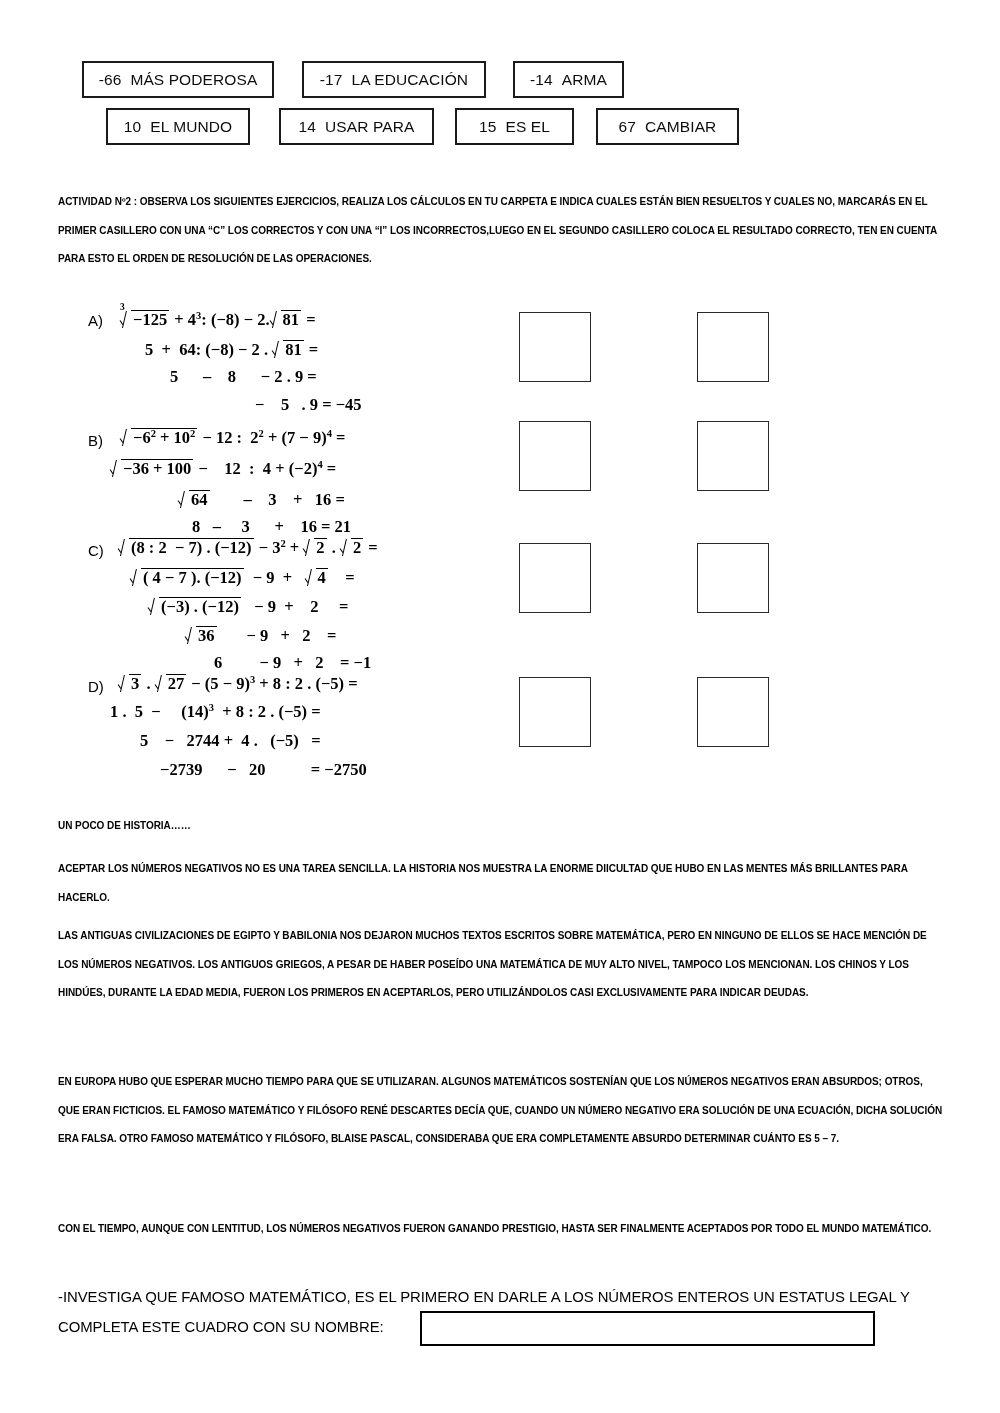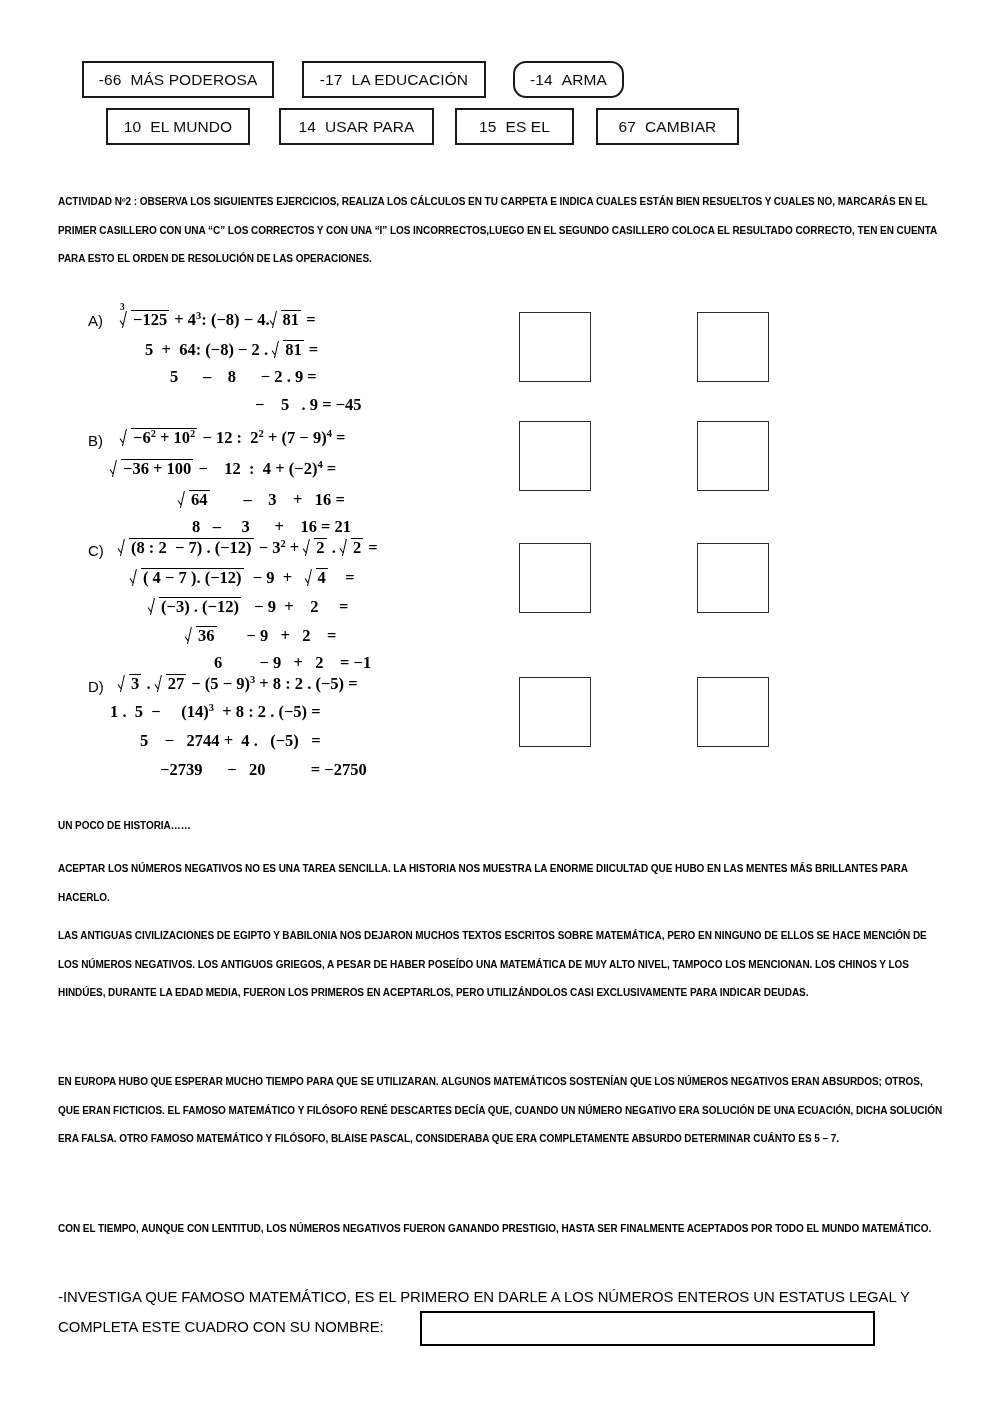--- a/index.html
+++ b/index.html
@@ -35,21 +35,21 @@
     justify-content: center;
     box-sizing: border-box;
     white-space: nowrap;
   }
   .chip .num { margin-right: 9px; }
 
   #chip-row-1 { left: 82px; top: 61px; }
   #chip-row-1 .chip { height: 37px; padding: 0 31px; }
   #chip-row-1 .chip:nth-child(1) { width: 192px; margin-right: 28px; }
   #chip-row-1 .chip:nth-child(2) { width: 184px; margin-right: 27px; }
-  #chip-row-1 .chip:nth-child(3) { width: 111px; margin-right: 16px; border-radius: 13px; }
+  #chip-row-1 .chip:nth-child(3) { width: 111px; margin-right: 16px; }
   #chip-row-1 .chip:nth-child(4) { width: 175px; }
 
   #chip-row-2 { left: 106px; top: 108px; }
   #chip-row-2 .chip { height: 37px; padding: 0 26px; }
   #chip-row-2 .chip:nth-child(1) { width: 144px; margin-right: 29px; }
   #chip-row-2 .chip:nth-child(2) { width: 155px; margin-right: 21px; }
   #chip-row-2 .chip:nth-child(3) { width: 119px; margin-right: 22px; }
   #chip-row-2 .chip:nth-child(4) { width: 143px; }
 
   
@@ -202,21 +202,21 @@
   </div>
 </div>
 
 <div class="para" id="instructions">ACTIVIDAD Nº2 : OBSERVA LOS SIGUIENTES EJERCICIOS, REALIZA LOS CÁLCULOS EN TU CARPETA E INDICA CUALES ESTÁN BIEN RESUELTOS Y CUALES NO, MARCARÁS EN EL PRIMER CASILLERO CON UNA “C” LOS CORRECTOS Y CON UNA “I” LOS INCORRECTOS,LUEGO EN EL SEGUNDO CASILLERO COLOCA EL RESULTADO CORRECTO, TEN EN CUENTA PARA ESTO EL ORDEN DE RESOLUCIÓN DE LAS OPERACIONES.</div>
 
 <div id="exercises">
 
   <div class="exercise">
     <span class="ex-label" style="top:12px">A)</span>
 
-    <div class="mline" style="left:120px; top:10px;"><span class="rad"><span class="radidx">3</span><span class="radbody">−125</span></span><span> + 4</span><sup class="exp">3</sup><span>: (−8) − 4.</span><span class="rad"><span class="radbody">81</span></span><span> =</span></div>
+    <div class="mline" style="left:120px; top:10px;"><span class="rad"><span class="radidx">3</span><span class="radbody">−125</span></span><span> + 4</span><sup class="exp">3</sup><span>: (−8) − 2.</span><span class="rad"><span class="radbody">81</span></span><span> =</span></div>
 
     <div class="mline" style="left:145px; top:40px;"><span>5  +  64: (−8) − 2 . </span><span class="rad"><span class="radbody">81</span></span><span> =</span></div>
 
     <div class="mline" style="left:170px; top:69px;">5      –    8      − 2 . 9 =</div>
 
     <div class="mline" style="left:255px; top:97px;text-align:right;">−    5   . 9 = −45</div>
   </div>
 
   <div class="exercise">
     <span class="ex-label" style="top:132px">B)</span>

